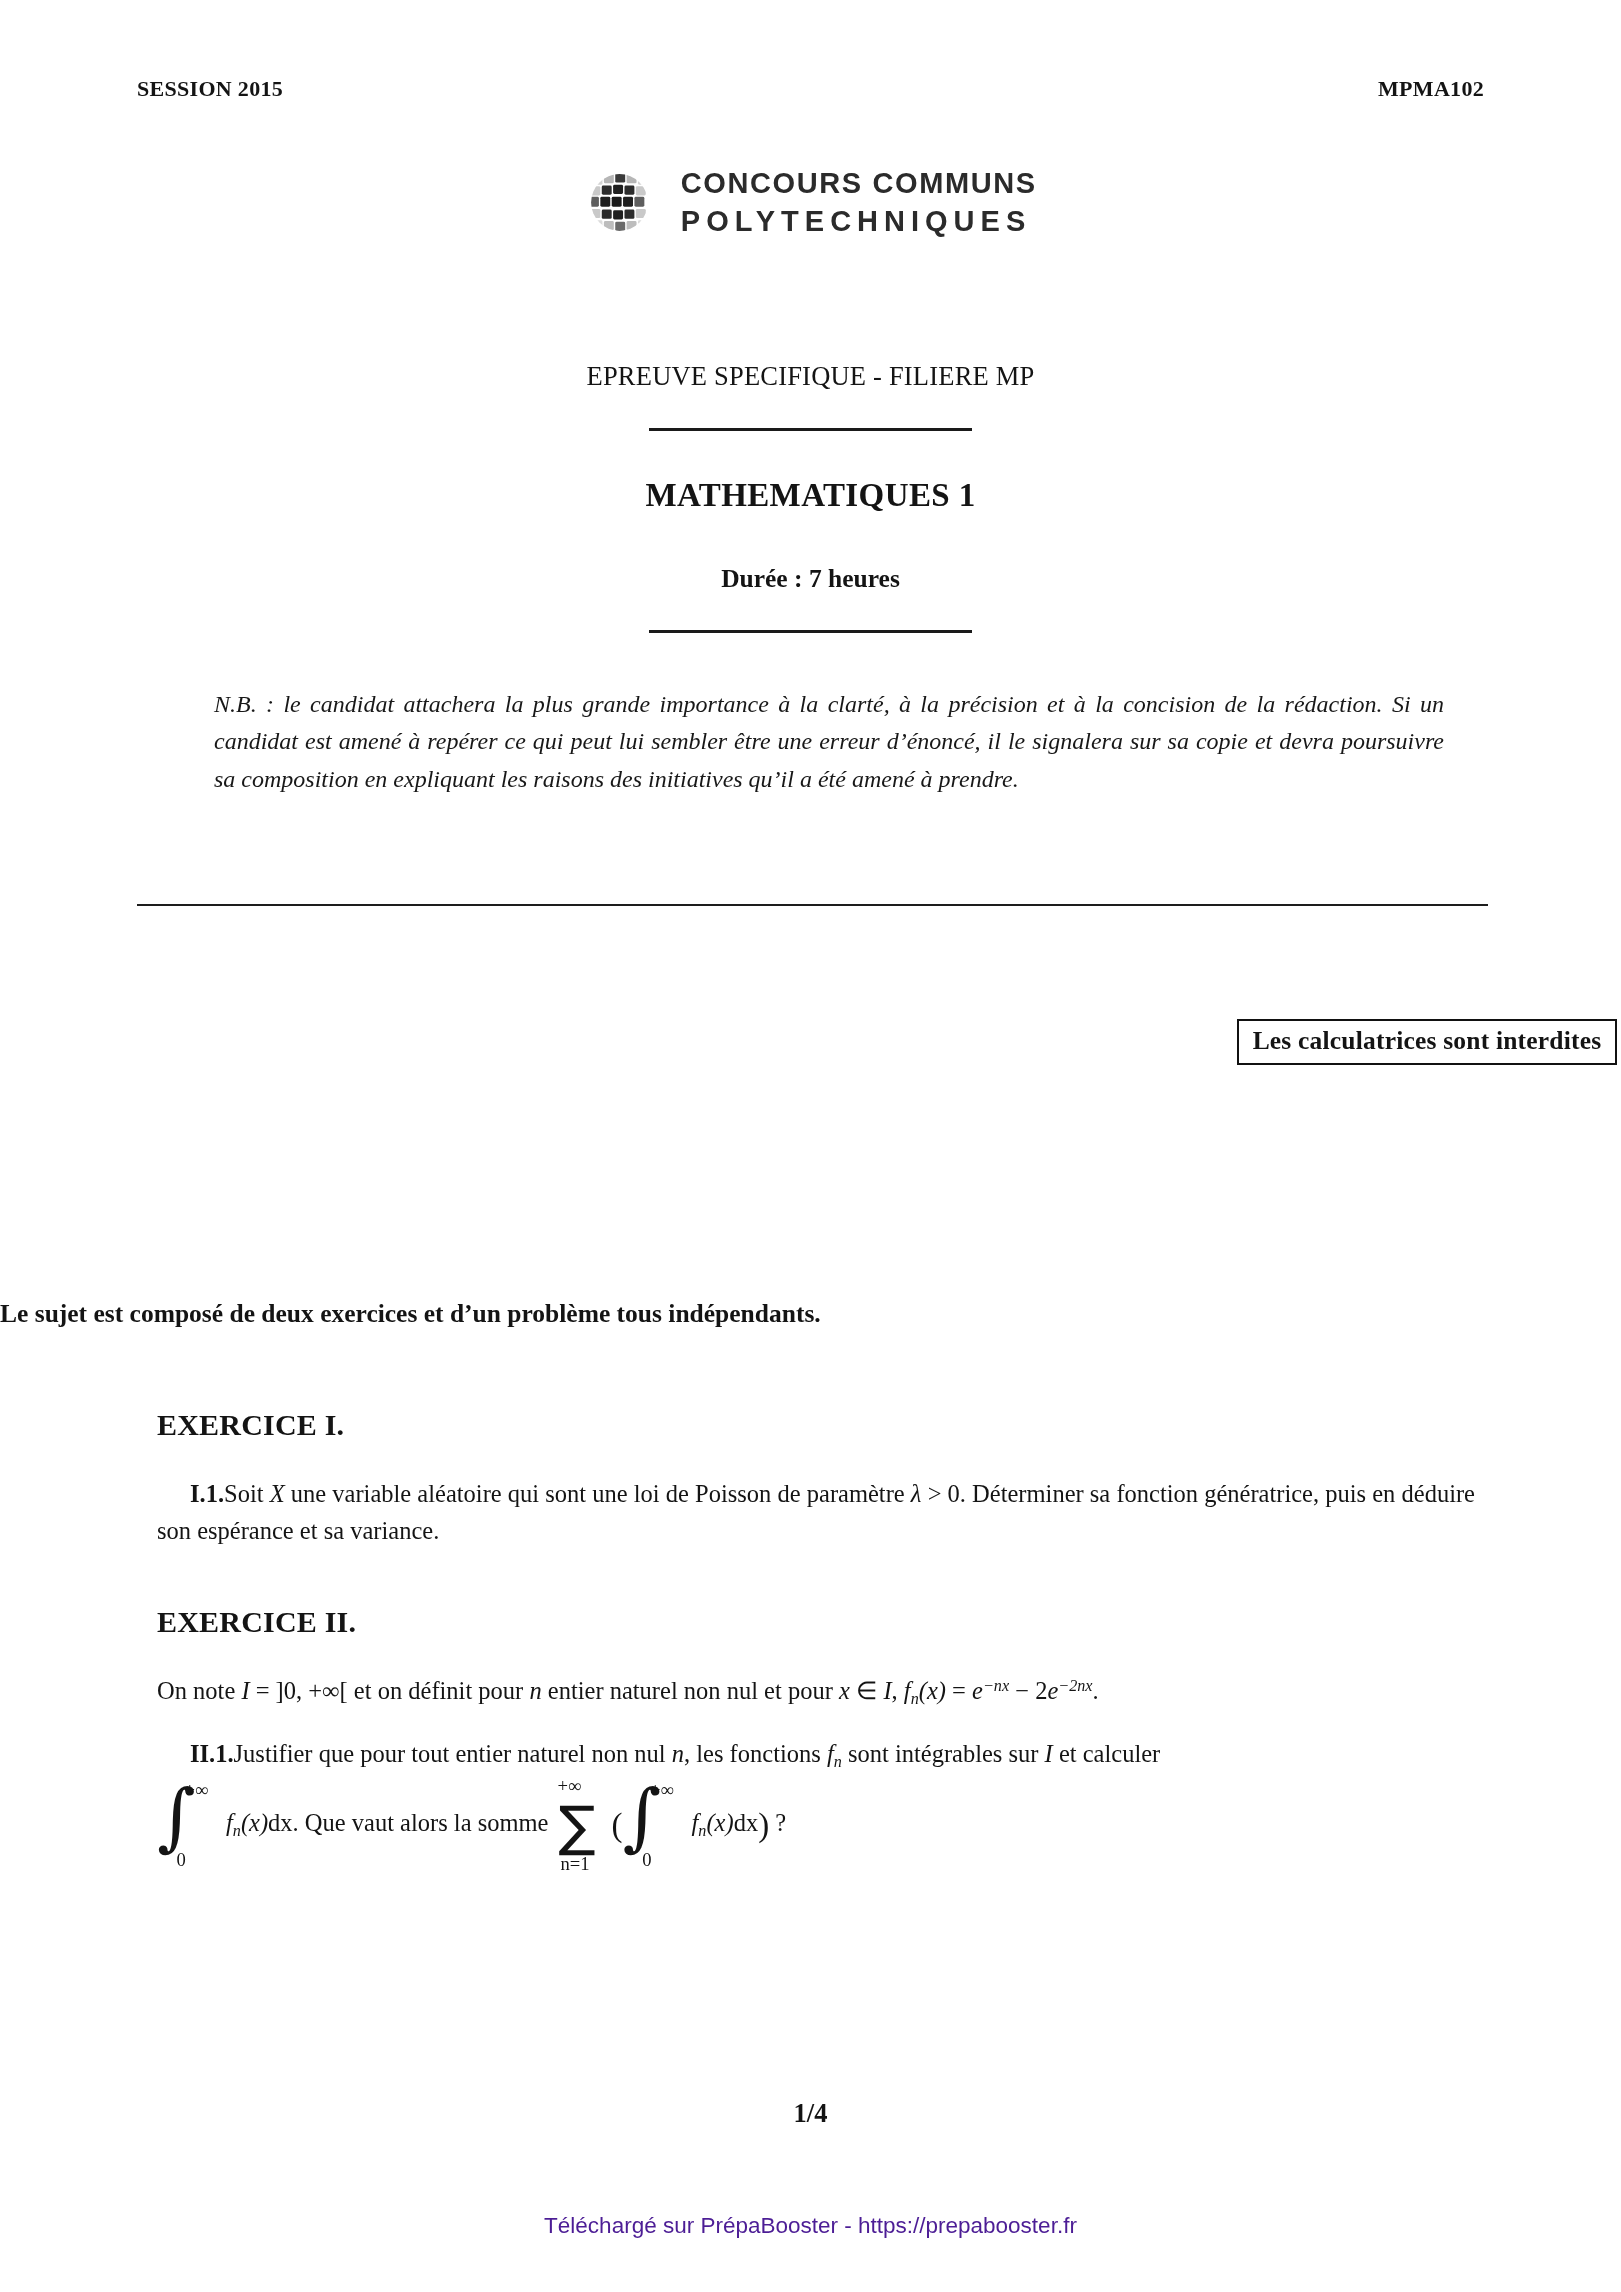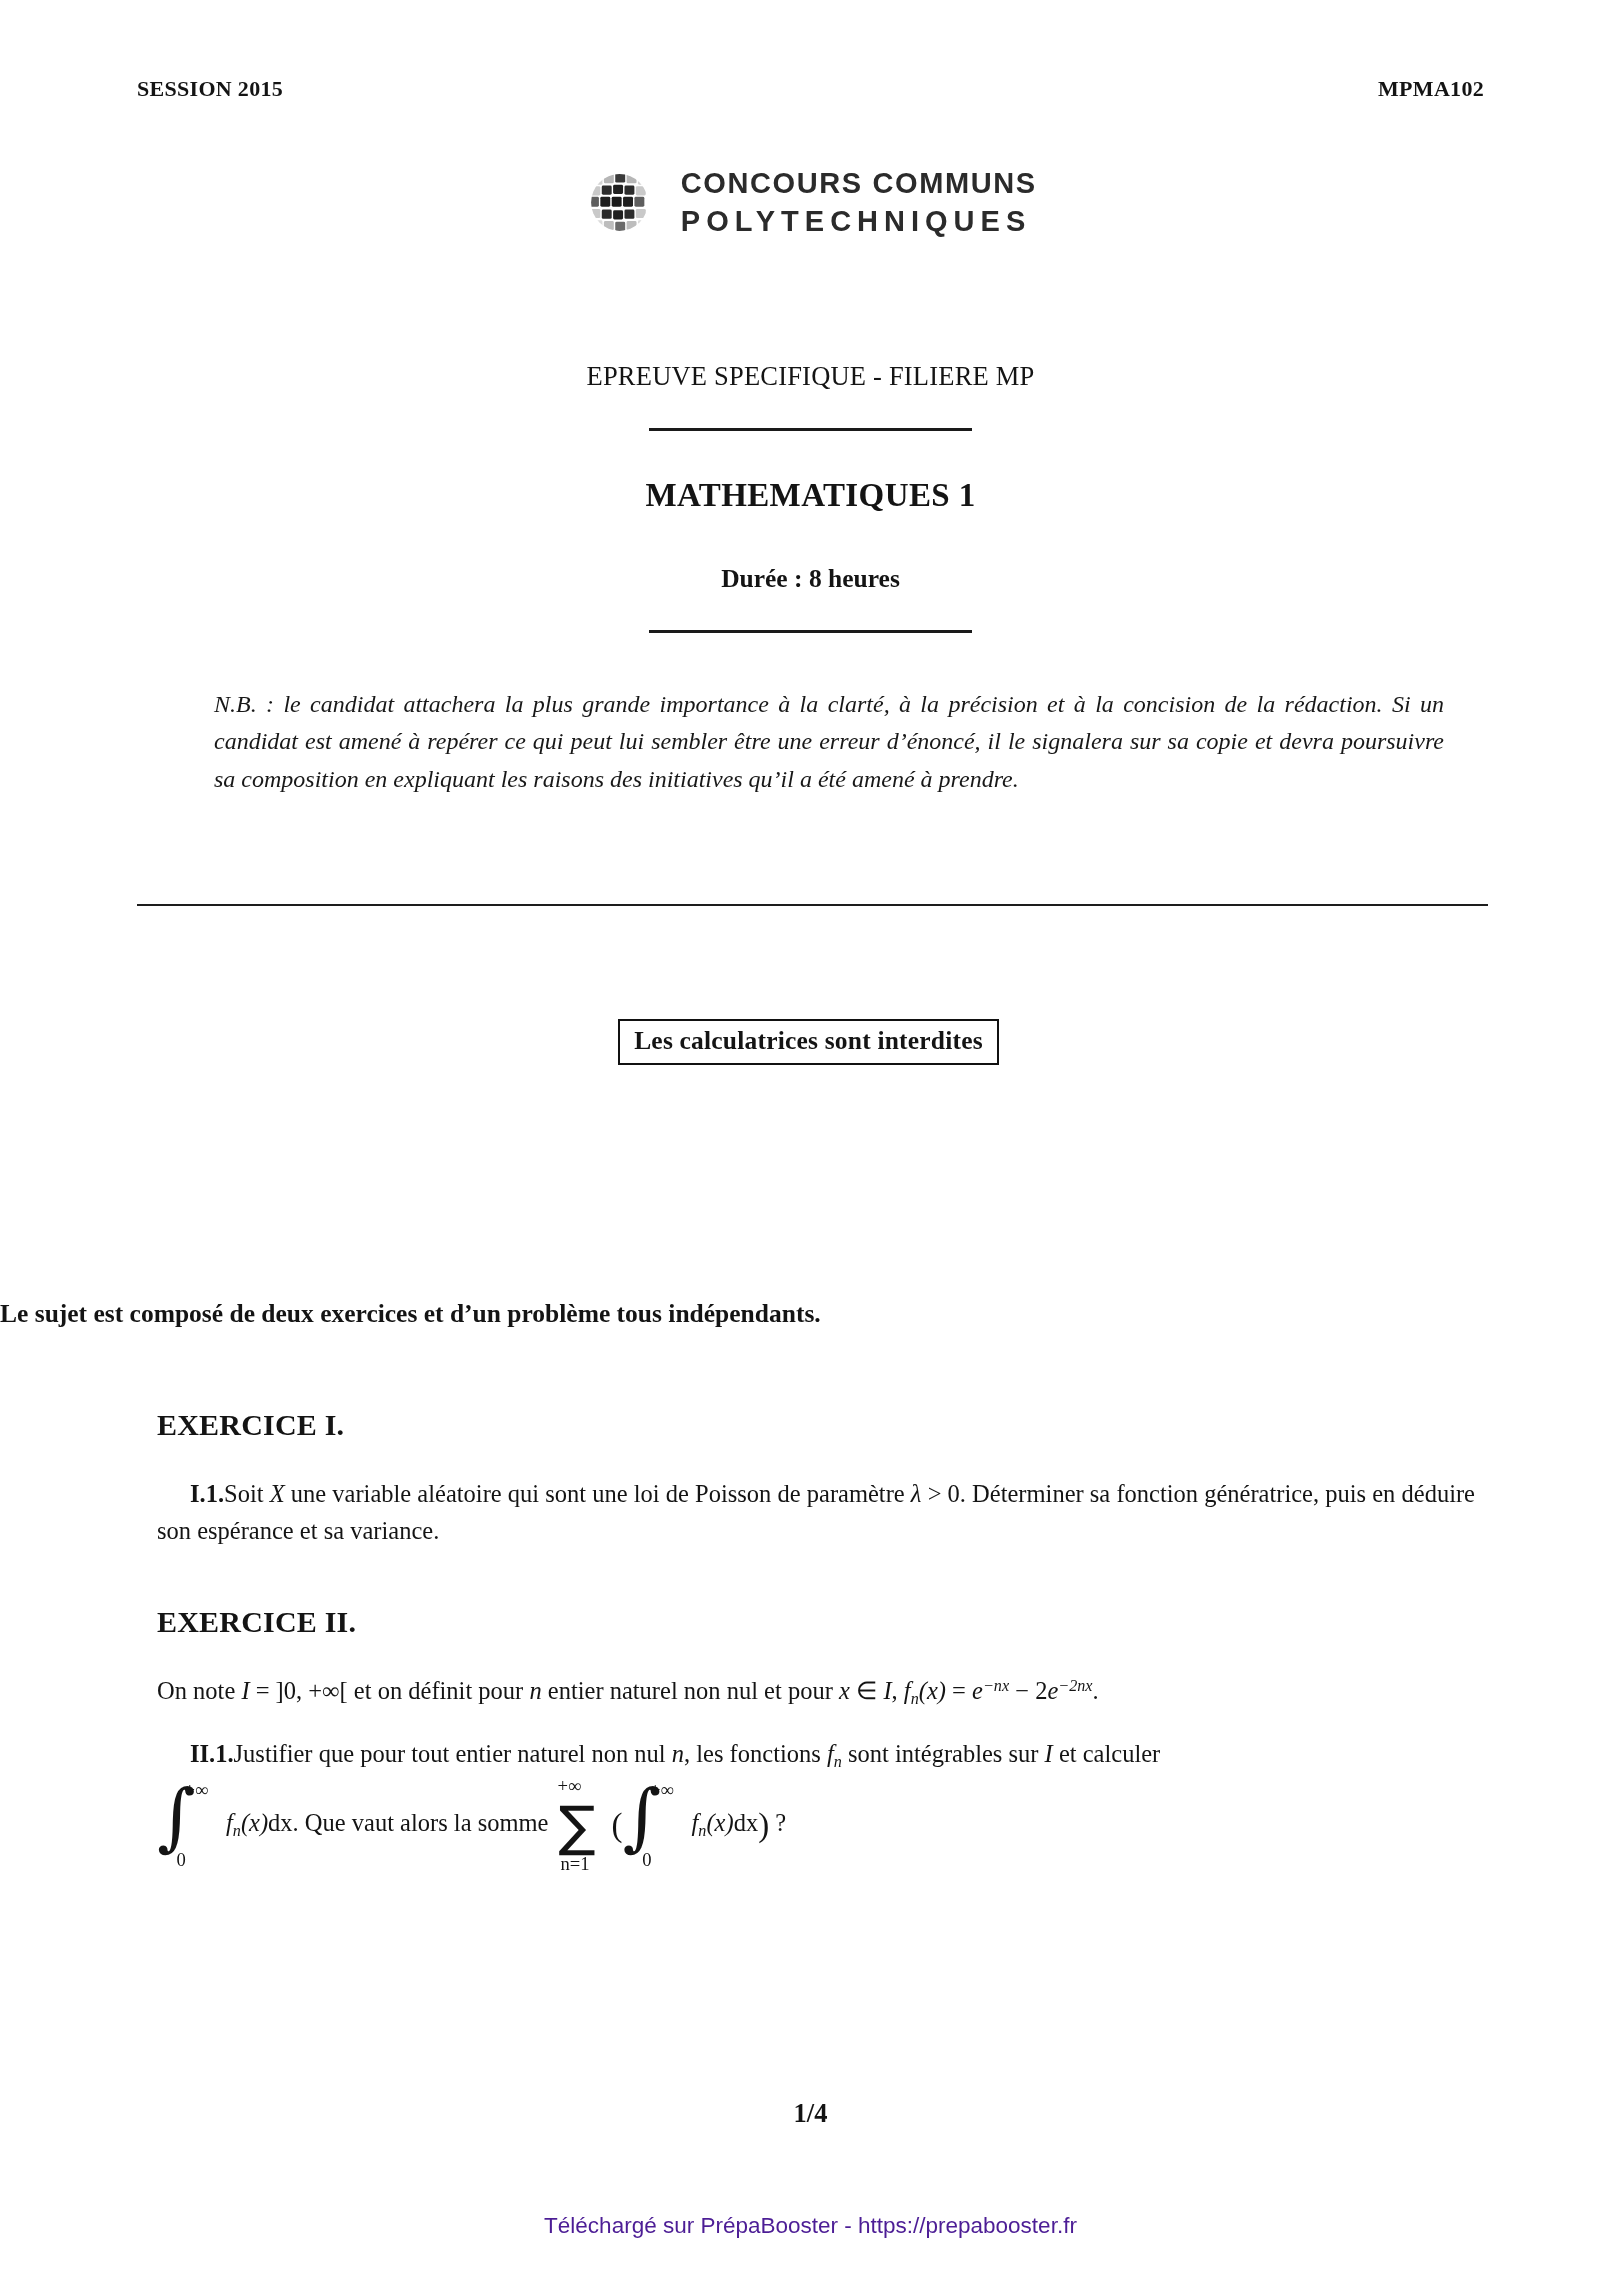--- a/index.html
+++ b/index.html
@@ -118,21 +118,21 @@
     background: #1d1d1d;
   }
 
   
   .calc-wrap {
     position: absolute;
     top: 1019px;
     left: 0;
     right: 4px;
     display: flex;
-    justify-content: center;
+    justify-content: flex-end;
   }
   .calc-box {
     border: 2px solid #111;
     padding: 4.9px 13.7px 6.9px 13.7px;
     font-weight: bold;
     font-size: 25.5px;
     letter-spacing: 0.2px;
   }
 
   
@@ -318,21 +318,21 @@
       <div class="l1">CONCOURS COMMUNS</div>
       <div class="l2">POLYTECHNIQUES</div>
     </span>
   </div>
 
   <div class="center-col epreuve">EPREUVE SPECIFIQUE - FILIERE MP</div>
   <div class="center-col rule1">
       <div class="rule-short"></div>
     </div>
   <div class="center-col math-title">MATHEMATIQUES 1</div>
-  <div class="center-col duree">Durée : 8 heures</div>
+  <div class="center-col duree">Durée : 7 heures</div>
   <div class="center-col rule2">
       <div class="rule-short"></div>
     </div>
 
   <div class="nb">N.B. : le candidat attachera la plus grande importance à la clarté, à la précision et à la concision de la rédaction. Si un candidat est amené à repérer ce qui peut lui sembler être une erreur d’énoncé, il le signalera sur sa copie et devra poursuivre sa composition en expliquant les raisons des initiatives qu’il a été amené à prendre.</div>
 
   <div class="rule-long"></div>
 
   <div class="calc-wrap">
     <div class="calc-box">Les calculatrices sont interdites</div>

